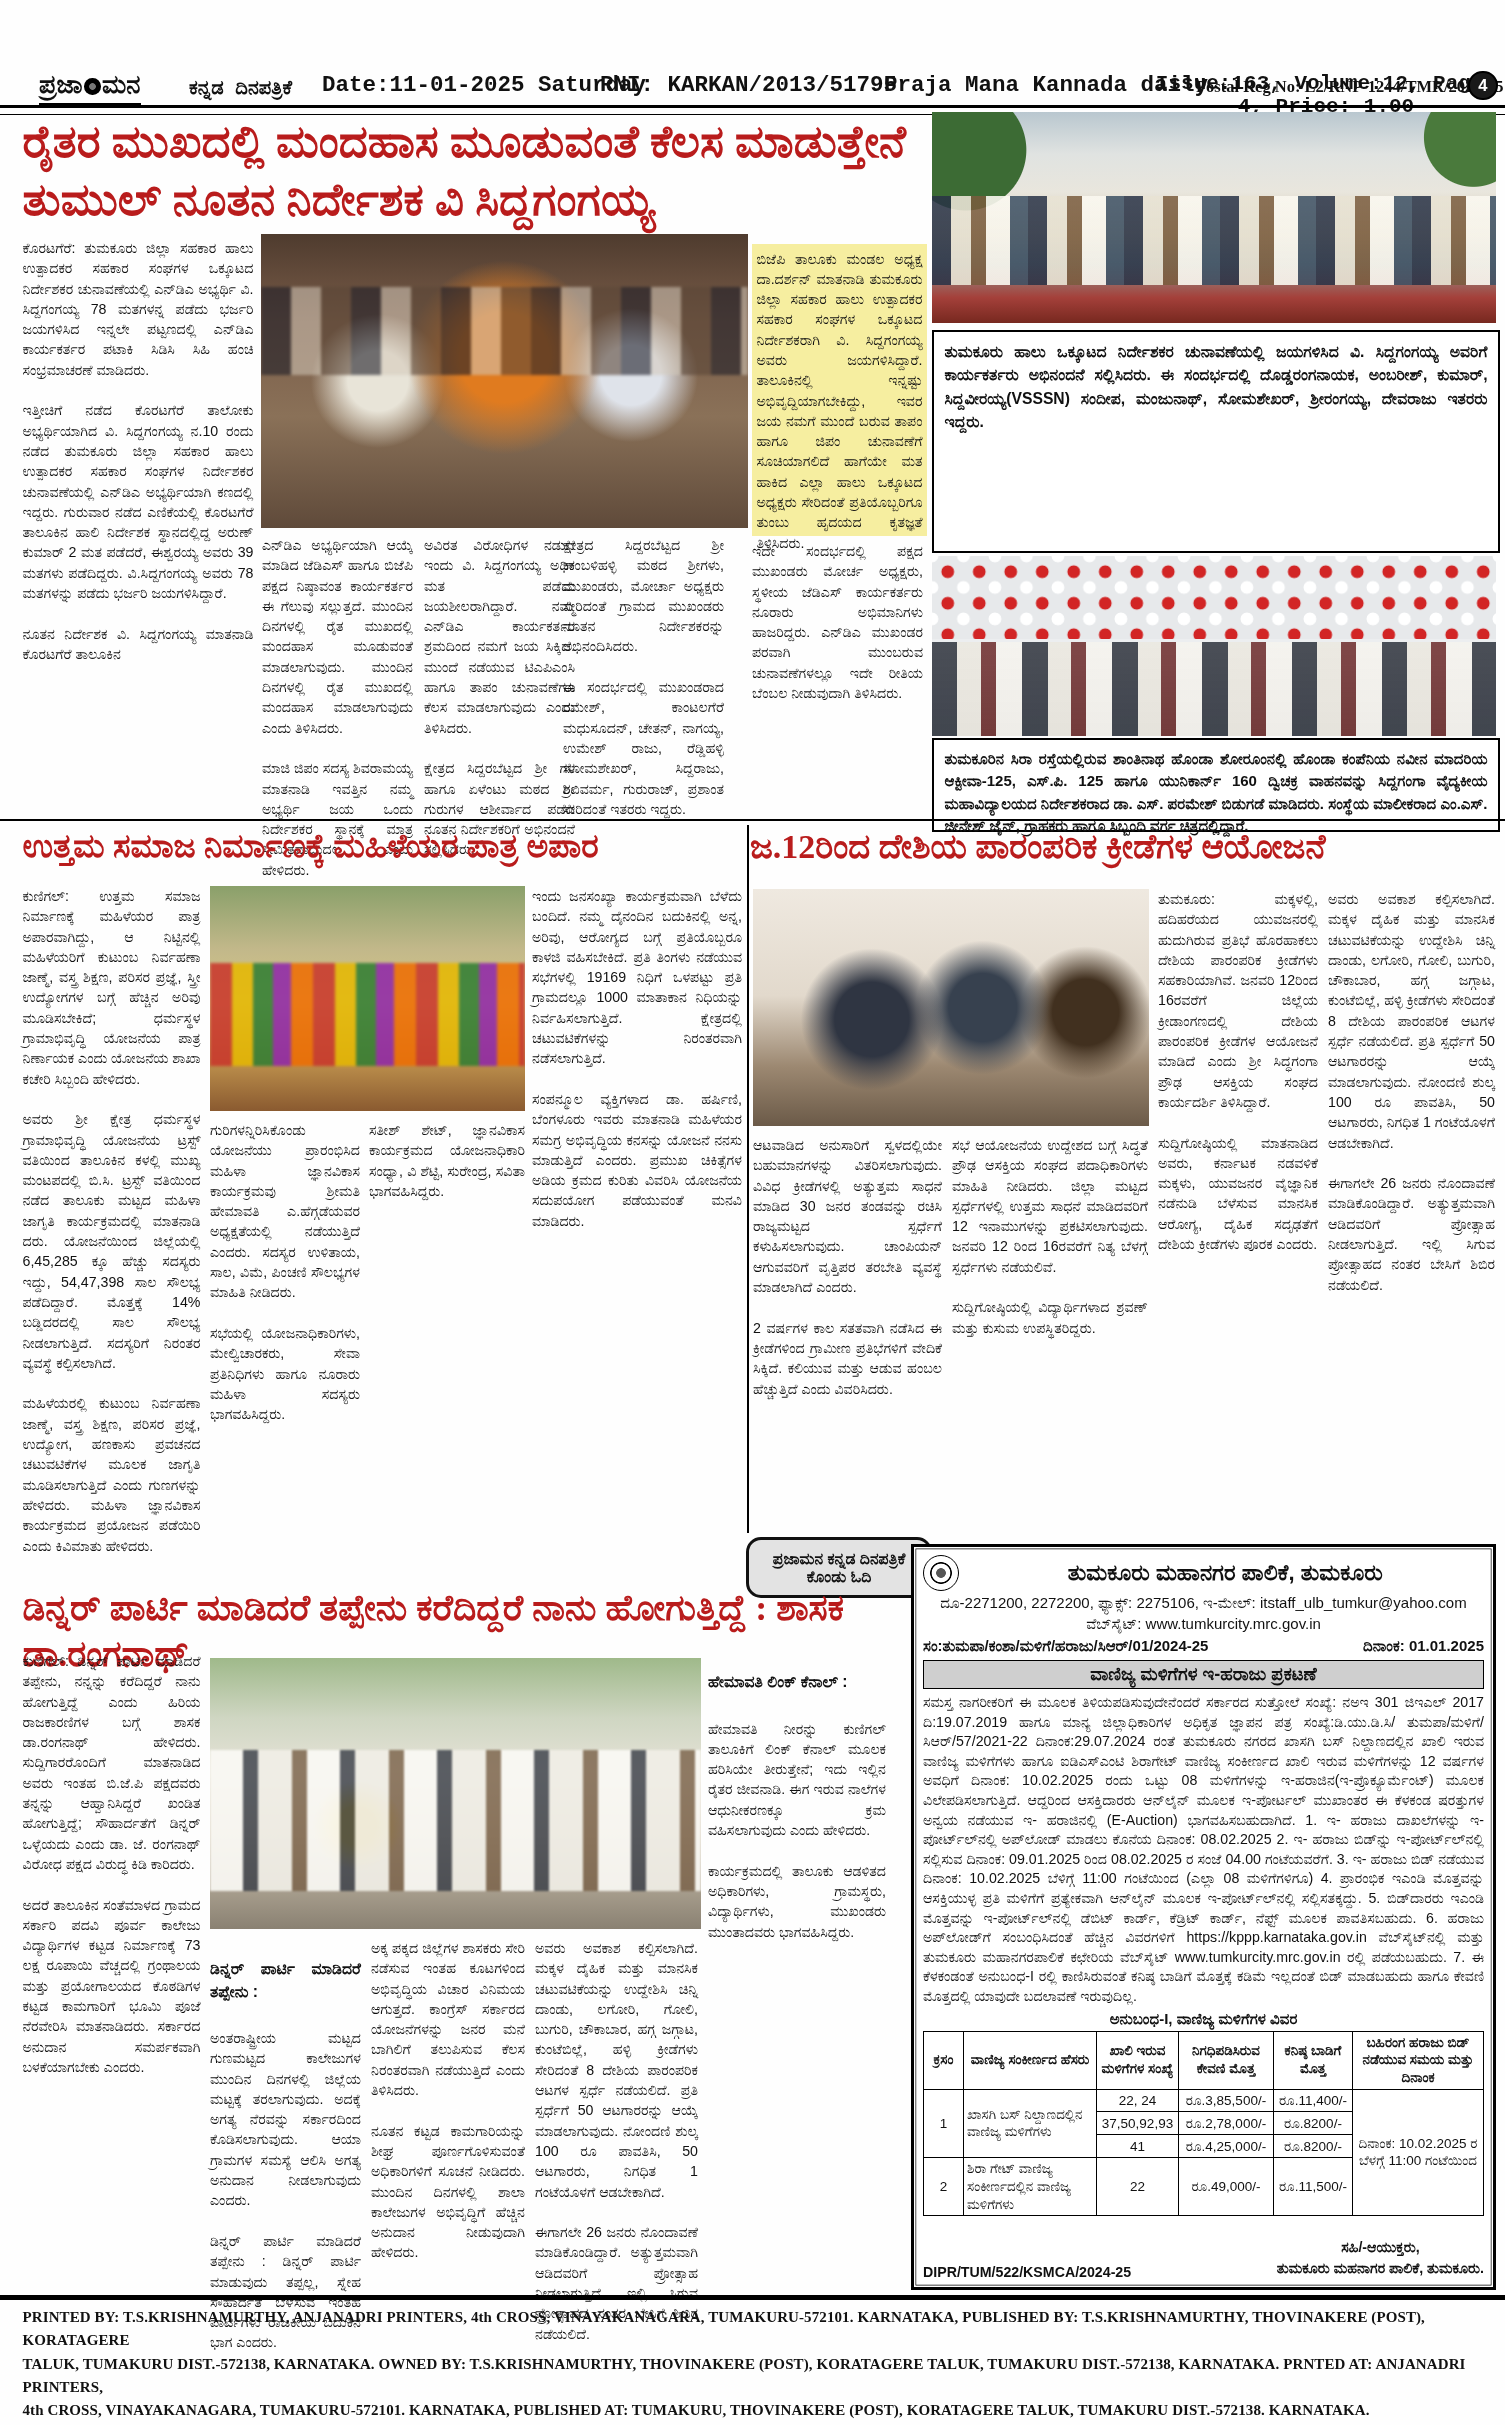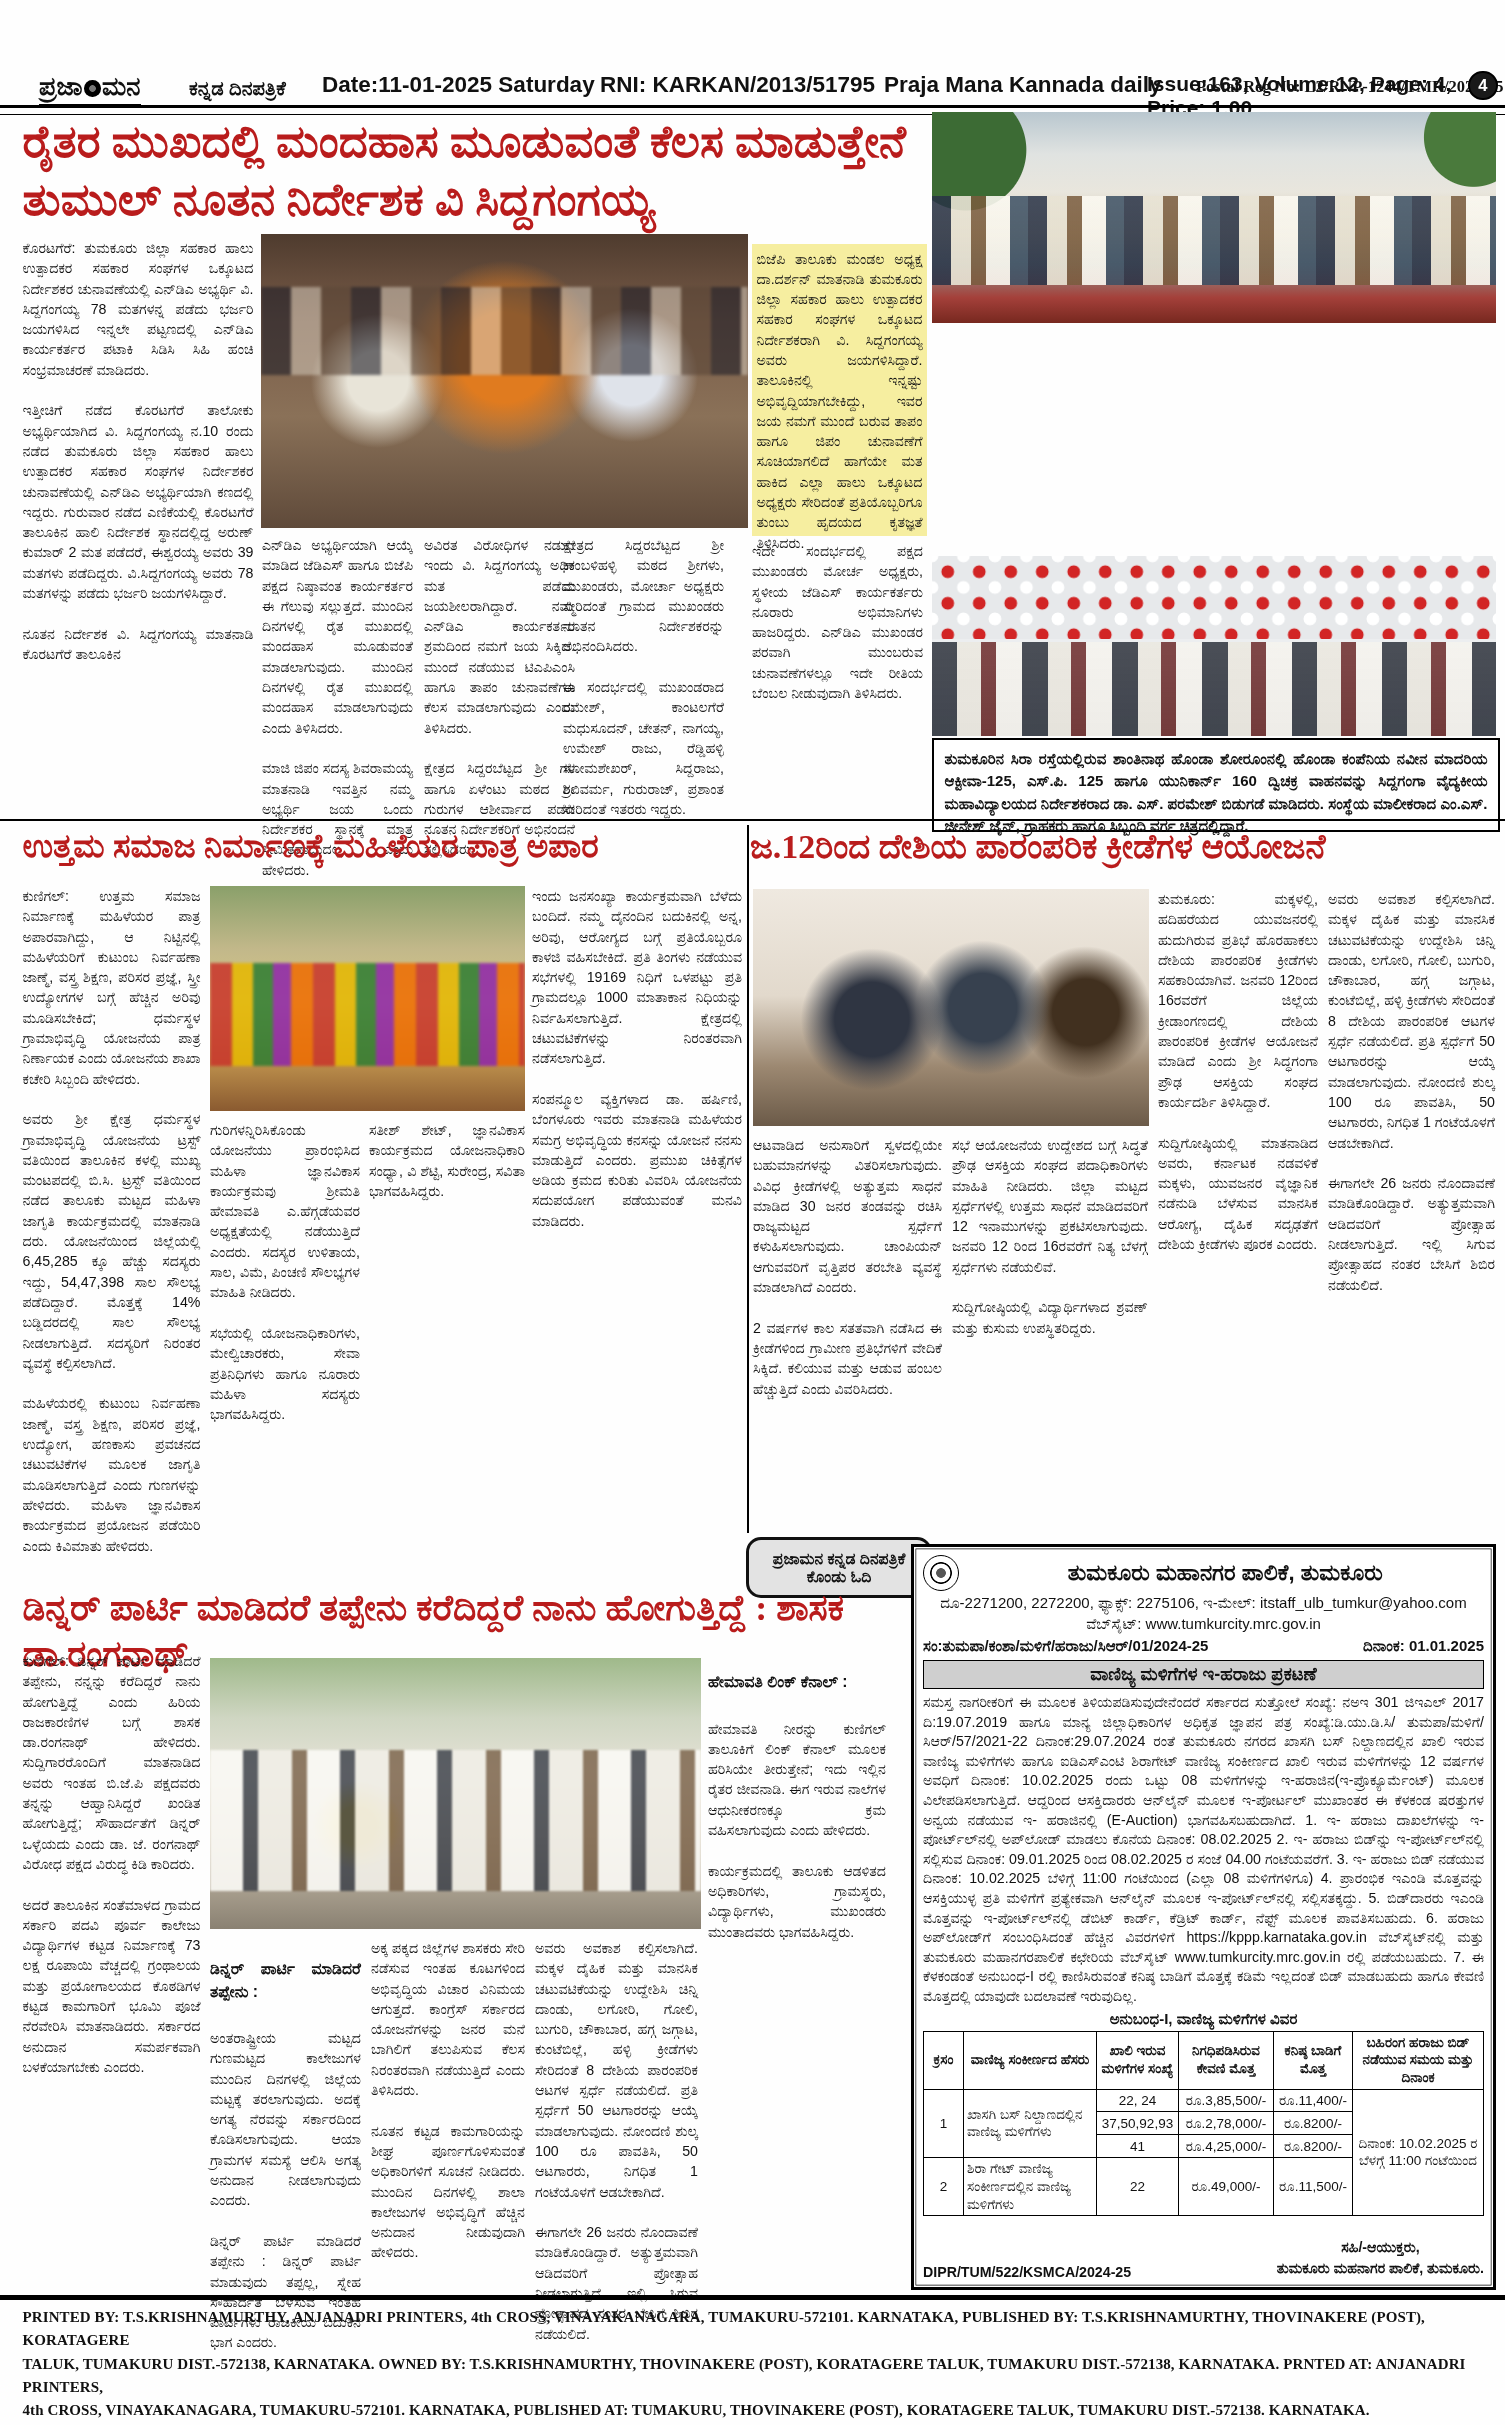--- a/index.html
+++ b/index.html
@@ -1,20 +1,20 @@
 <!DOCTYPE html>
 <html style="font-size:12px"><head>
 <meta charset="utf-8">
 <style>
   html,body{margin:0;padding:0;background:#ffffff;}
   #page{position:relative;width:1505px;height:2426px;background:#fefefe;overflow:hidden;
         font-family:"Liberation Sans", sans-serif;color:#111;}
   
   #masthead{position:absolute;left:0;top:66px;width:1505px;height:39px;}
-  .mh-item{position:absolute;top:6px;font-weight:bold;font-family:Liberation Sans, sans-serif;}
+  .mh-item{position:absolute;top:6px;font-weight:bold;font-family:Liberation Mono, monospace;text-align:center;}
   #mh-logo{left:39px;font-size:25.5px;border-bottom:3px solid #000;padding-bottom:1.5px;}
   #mh-logo .emb{display:inline-block;width:16.5px;height:16.5px;border-radius:50%;
       background:radial-gradient(circle,#777 0 3px,#000 3.7px);vertical-align:middle;margin:0 1.5px;}
   #mh-tag{left:189px;font-size:19.5px;top:10.5px;}
   #mh-date{left:322px;font-size:22.5px;}
   #mh-rni{left:600px;font-size:22.5px;}
   #mh-name{left:884px;font-size:22.5px;}
   #mh-issue{left:1147px;font-size:21px;}
   #mh-postal2{left:1196px;top:10.5px;font-size:16.5px;position:absolute;font-weight:bold;font-family:"Liberation Serif",serif;}
   #mh-page{position:absolute;right:7.5px;top:4.5px;width:25.5px;height:25.5px;border:2.2px solid #000;border-radius:50%;
@@ -139,20 +139,21 @@
 
 ಮಾಜಿ ಜಿಪಂ ಸದಸ್ಯ ಶಿವರಾಮಯ್ಯ ಮಾತನಾಡಿ ಇವತ್ತಿನ ನಮ್ಮ ಅಭ್ಯರ್ಥಿ ಜಯ ಒಂದು ನಿರ್ದೇಶಕರ ಸ್ಥಾನಕ್ಕೆ ಮಾತ್ರ ಸೀಮಿತವಾದುದಲ್ಲ ಎಂದು ಹೇಳಿದರು.</div>
   <div class="col" style="left:752px;top:541px;width:171px;height:276px;">ಇದೇ ಸಂದರ್ಭದಲ್ಲಿ ಪಕ್ಷದ ಮುಖಂಡರು ಮೋರ್ಚ ಅಧ್ಯಕ್ಷರು, ಸ್ಥಳೀಯ ಜೆಡಿಎಸ್ ಕಾರ್ಯಕರ್ತರು ನೂರಾರು ಅಭಿಮಾನಿಗಳು ಹಾಜರಿದ್ದರು. ಎನ್‌ಡಿಎ ಮುಖಂಡರ ಪರವಾಗಿ ಮುಂಬರುವ ಚುನಾವಣೆಗಳಲ್ಲೂ ಇದೇ ರೀತಿಯ ಬೆಂಬಲ ನೀಡುವುದಾಗಿ ತಿಳಿಸಿದರು.</div>
   <div class="col" style="left:424px;top:535px;width:151px;height:282px;">ಅವಿರತ ವಿರೋಧಿಗಳ ನಡುವೆ ಇಂದು ವಿ. ಸಿದ್ದಗಂಗಯ್ಯ ಅಧಿಕ ಮತ ಪಡೆದು ಜಯಶೀಲರಾಗಿದ್ದಾರೆ. ನಮ್ಮ ಎನ್‌ಡಿಎ ಕಾರ್ಯಕರ್ತರ ಶ್ರಮದಿಂದ ನಮಗೆ ಜಯ ಸಿಕ್ಕಿದೆ. ಮುಂದೆ ನಡೆಯುವ ಟಿಎಪಿಎಂಸಿ ಹಾಗೂ ತಾಪಂ ಚುನಾವಣೆಗೂ ಕೆಲಸ ಮಾಡಲಾಗುವುದು ಎಂದು ತಿಳಿಸಿದರು.
 
 ಕ್ಷೇತ್ರದ ಸಿದ್ದರಬೆಟ್ಟದ ಶ್ರೀ ಗಳ ಹಾಗೂ ಏಳೆಂಟು ಮಠದ ಶ್ರೀ ಗುರುಗಳ ಆಶೀರ್ವಾದ ಪಡೆದ ನೂತನ ನಿರ್ದೇಶಕರಿಗೆ ಅಭಿನಂದನೆ ಸಲ್ಲಿಸಿದರು.</div>
   <div class="col" style="left:563px;top:535px;width:161px;height:282px;">ಕ್ಷೇತ್ರದ ಸಿದ್ದರಬೆಟ್ಟದ ಶ್ರೀ ಕಾಂಬಳಿಹಳ್ಳಿ ಮಠದ ಶ್ರೀಗಳು, ಮುಖಂಡರು, ಮೋರ್ಚಾ ಅಧ್ಯಕ್ಷರು ಸೇರಿದಂತೆ ಗ್ರಾಮದ ಮುಖಂಡರು ನೂತನ ನಿರ್ದೇಶಕರನ್ನು ಅಭಿನಂದಿಸಿದರು.
 
 ಈ ಸಂದರ್ಭದಲ್ಲಿ ಮುಖಂಡರಾದ ರಮೇಶ್, ಕಾಂಟಲಗೆರೆ ಮಧುಸೂದನ್, ಚೇತನ್, ನಾಗಯ್ಯ, ಉಮೇಶ್ ರಾಜು, ರೆಡ್ಡಿಹಳ್ಳಿ ಸೋಮಶೇಖರ್, ಸಿದ್ದರಾಜು, ರವಿವರ್ಮ, ಗುರುರಾಜ್, ಪ್ರಶಾಂತ ಸೇರಿದಂತೆ ಇತರರು ಇದ್ದರು.</div>
 
+  <div class="capbox" style="left:932px;top:330px;width:543px;height:204px;">ತುಮಕೂರು ಹಾಲು ಒಕ್ಕೂಟದ ನಿರ್ದೇಶಕರ ಚುನಾವಣೆಯಲ್ಲಿ ಜಯಗಳಿಸಿದ ವಿ. ಸಿದ್ದಗಂಗಯ್ಯ ಅವರಿಗೆ ಕಾರ್ಯಕರ್ತರು ಅಭಿನಂದನೆ ಸಲ್ಲಿಸಿದರು. ಈ ಸಂದರ್ಭದಲ್ಲಿ ದೊಡ್ಡರಂಗನಾಯಕ, ಅಂಬರೀಶ್, ಕುಮಾರ್, ಸಿದ್ದವೀರಯ್ಯ(VSSSN) ಸಂದೀಪ, ಮಂಜುನಾಥ್, ಸೋಮಶೇಖರ್, ಶ್ರೀರಂಗಯ್ಯ, ದೇವರಾಜು ಇತರರು ಇದ್ದರು.</div>
   <div class="photo ph-honda" style="left:932px;top:556px;width:564px;height:180px;"></div>
   <div class="capbox" style="left:932px;top:738px;width:543px;height:75px;font-size:15px;">ತುಮಕೂರಿನ ಸಿರಾ ರಸ್ತೆಯಲ್ಲಿರುವ ಶಾಂತಿನಾಥ ಹೊಂಡಾ ಶೋರೂಂನಲ್ಲಿ ಹೊಂಡಾ ಕಂಪೆನಿಯ ನವೀನ ಮಾದರಿಯ ಆಕ್ಟೀವಾ-125, ಎಸ್.ಪಿ. 125 ಹಾಗೂ ಯುನಿಕಾರ್ನ್ 160 ದ್ವಿಚಕ್ರ ವಾಹನವನ್ನು ಸಿದ್ದಗಂಗಾ ವೈದ್ಯಕೀಯ ಮಹಾವಿದ್ಯಾಲಯದ ನಿರ್ದೇಶಕರಾದ ಡಾ. ಎಸ್. ಪರಮೇಶ್ ಬಿಡುಗಡೆ ಮಾಡಿದರು. ಸಂಸ್ಥೆಯ ಮಾಲೀಕರಾದ ಎಂ.ಎಸ್. ಜೀನೇಶ್ ಜೈನ್, ಗ್ರಾಹಕರು ಹಾಗೂ ಸಿಬ್ಬಂದಿ ವರ್ಗ ಚಿತ್ರದಲ್ಲಿದ್ದಾರೆ.</div>
 
   <div class="rule-h" style="left:0px;top:819px;width:1505px;height:1.5px;"></div>
 
   <div class="headline" id="h2l">ಉತ್ತಮ ಸಮಾಜ ನಿರ್ಮಾಣಕ್ಕೆ ಮಹಿಳೆಯರ ಪಾತ್ರ ಅಪಾರ</div>
   <div class="photo ph-women" style="left:210px;top:886px;width:315px;height:225px;"></div>
   <div class="col" style="left:22.5px;top:886px;width:178px;height:643px;">ಕುಣಿಗಲ್: ಉತ್ತಮ ಸಮಾಜ ನಿರ್ಮಾಣಕ್ಕೆ ಮಹಿಳೆಯರ ಪಾತ್ರ ಅಪಾರವಾಗಿದ್ದು, ಆ ನಿಟ್ಟಿನಲ್ಲಿ ಮಹಿಳೆಯರಿಗೆ ಕುಟುಂಬ ನಿರ್ವಹಣಾ ಜಾಣ್ಮೆ, ವಸ್ತ್ರ ಶಿಕ್ಷಣ, ಪರಿಸರ ಪ್ರಜ್ಞೆ, ಸ್ತ್ರೀ ಉದ್ಯೋಗಗಳ ಬಗ್ಗೆ ಹೆಚ್ಚಿನ ಅರಿವು ಮೂಡಿಸಬೇಕಿದೆ; ಧರ್ಮಸ್ಥಳ ಗ್ರಾಮಾಭಿವೃದ್ಧಿ ಯೋಜನೆಯ ಪಾತ್ರ ನಿರ್ಣಾಯಕ ಎಂದು ಯೋಜನೆಯ ಶಾಖಾ ಕಚೇರಿ ಸಿಬ್ಬಂದಿ ಹೇಳಿದರು.
 
 ಅವರು ಶ್ರೀ ಕ್ಷೇತ್ರ ಧರ್ಮಸ್ಥಳ ಗ್ರಾಮಾಭಿವೃದ್ಧಿ ಯೋಜನೆಯ ಟ್ರಸ್ಟ್ ವತಿಯಿಂದ ತಾಲೂಕಿನ ಕಳಲ್ಲಿ ಮುಖ್ಯ ಮಂಟಪದಲ್ಲಿ ಬಿ.ಸಿ. ಟ್ರಸ್ಟ್ ವತಿಯಿಂದ ನಡೆದ ತಾಲೂಕು ಮಟ್ಟದ ಮಹಿಳಾ ಜಾಗೃತಿ ಕಾರ್ಯಕ್ರಮದಲ್ಲಿ ಮಾತನಾಡಿ ದರು. ಯೋಜನೆಯಿಂದ ಜಿಲ್ಲೆಯಲ್ಲಿ 6,45,285 ಕ್ಕೂ ಹೆಚ್ಚು ಸದಸ್ಯರು ಇದ್ದು, 54,47,398 ಸಾಲ ಸೌಲಭ್ಯ ಪಡೆದಿದ್ದಾರೆ. ಮೊತ್ತಕ್ಕೆ 14% ಬಡ್ಡಿದರದಲ್ಲಿ ಸಾಲ ಸೌಲಭ್ಯ ನೀಡಲಾಗುತ್ತಿದೆ. ಸದಸ್ಯರಿಗೆ ನಿರಂತರ ವ್ಯವಸ್ಥೆ ಕಲ್ಪಿಸಲಾಗಿದೆ.

